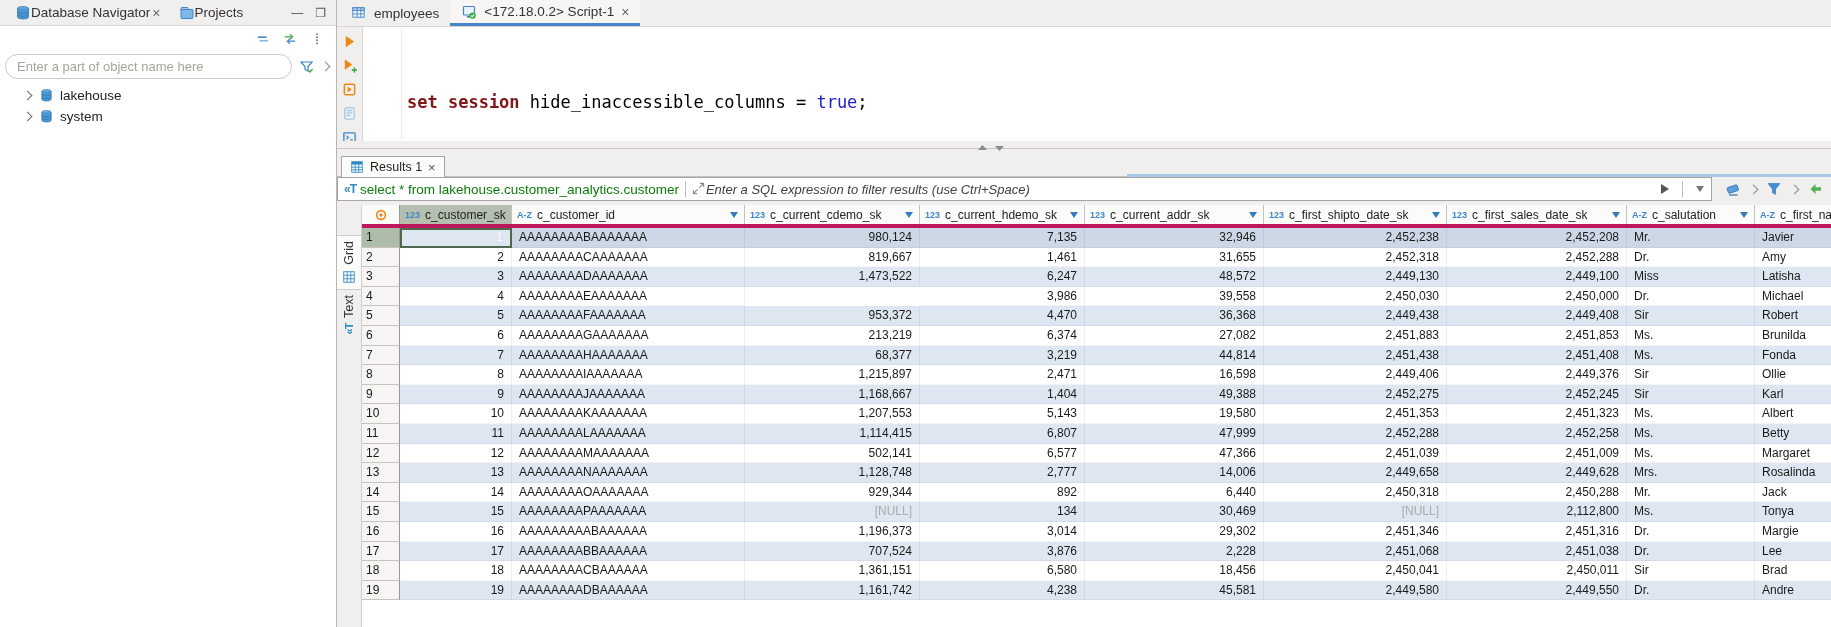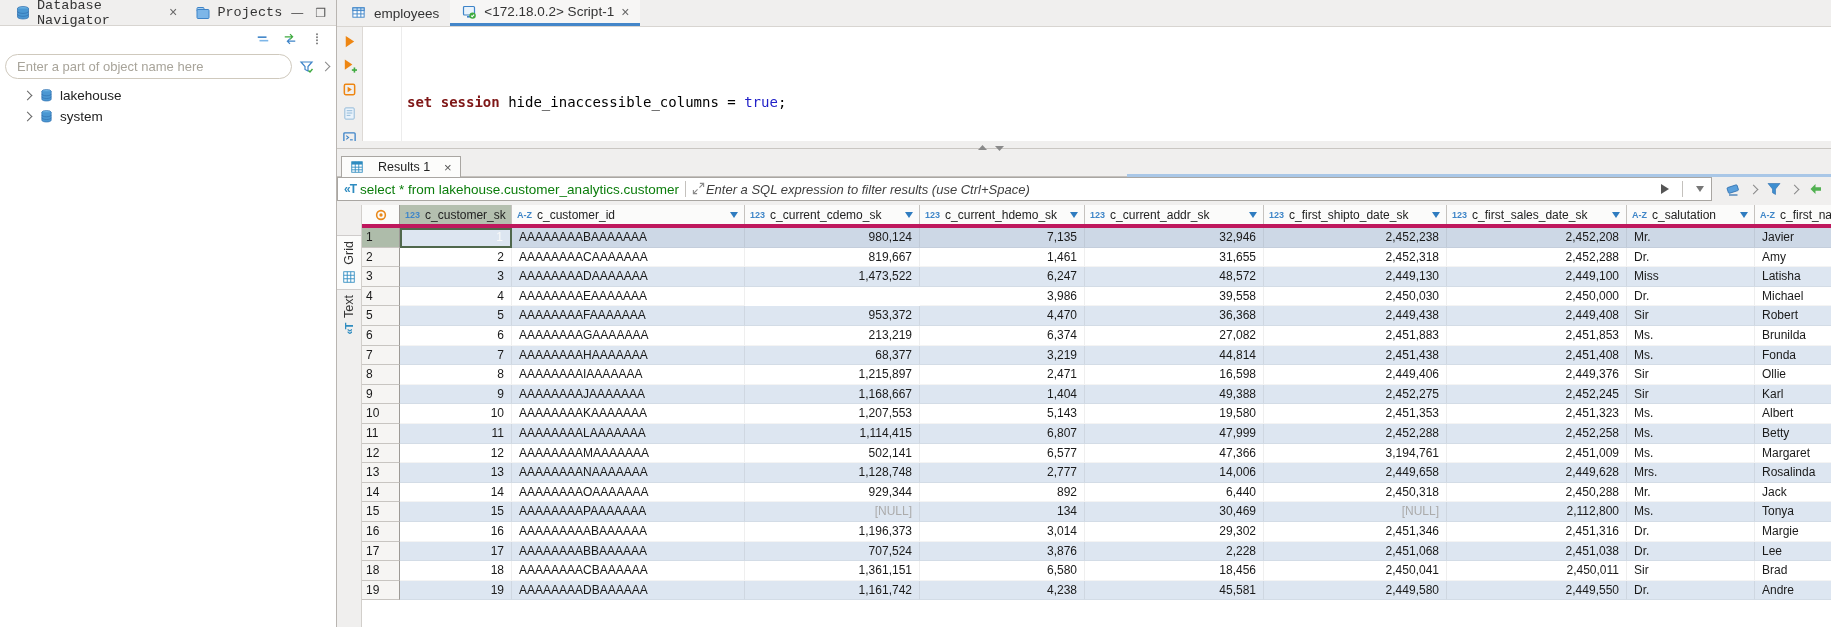--- a/index.html
+++ b/index.html
@@ -5,21 +5,21 @@
   * { margin:0; padding:0; box-sizing:border-box; }
   body { background:#d8d6d2; font-family:"Liberation Sans",sans-serif; }
   .app { position:relative; width:1831px; height:627px; background:#f0efee; overflow:hidden;
          font-family:"Liberation Sans",sans-serif; font-size:13px; color:#222; }
 
   
   .left-panel { position:absolute; left:0; top:0; width:337px; height:627px; background:#fff;
                 border-right:1px solid #b9b5b1; }
   .panel-tabbar { height:26px; background:#f0efee; border-bottom:1px solid #d8d5d1;
                   display:flex; align-items:center; padding-left:6px; }
-  .ptab { display:flex; align-items:center; gap:6px; padding:4px 9px; height:100%; font-size:13.5px; color:#333;font-family:Liberation Mono, monospace; }
+  .ptab { display:flex; align-items:center; padding:4px 9px; height:100%; font-size:13.5px; color:#333; }
   .ptab .close { color:#666; font-size:14px; margin-left:2px; }
   .winbtns { margin-left:auto; display:flex; gap:12px; padding-right:10px; color:#555; align-items:center; }
   .winbtn { font-size:12px; line-height:1; cursor:default; }
   .nav-toolbar { height:26px; display:flex; justify-content:flex-end; align-items:center; gap:13px;
                  padding:0 12px; background:#fff; }
   .nav-filter-row { display:flex; align-items:center; gap:7px; padding:2px 7px 4px 5px; background:#fff; }
   .nav-input { flex:1; height:25px; border:1px solid #cfc9bd; border-radius:13px; padding:0 11px;
                font-size:13px; color:#333; background:#fff; outline:none; }
   .nav-input::placeholder { color:#a8a49a; }
   .tree { padding-top:2px; }
@@ -35,34 +35,34 @@
   
   .editor-tabbar { position:absolute; left:337px; top:0; width:1494px; height:27px; background:#f0efee;
                    border-bottom:1px solid #d8d5d1; display:flex; align-items:stretch; padding-left:3px; }
   .etab { display:flex; align-items:center; gap:7px; padding:0 11px; font-size:13.5px; color:#333; }
   .etab.active { background:#f7f6f5; border-bottom:3px solid #4486c9; }
   .etab .close { color:#666; font-size:14px; }
   .editor-body { position:absolute; left:337px; top:27px; width:1494px; height:114px; background:#fff; display:flex; }
   .vtoolbar { width:26px; background:#f0efee; border-right:1px solid #ddd9d5;
               display:flex; flex-direction:column; align-items:center; padding-top:7px; gap:8px; flex:none; }
   .gutter { width:39px; background:#fff; border-right:1px solid #ececec; flex:none; }
-  .code { padding:5px 0 0 5px; font-family:"DejaVu Sans Mono",monospace; font-size:14px;
+  .code { padding:5px 0 0 5px; font-family:"DejaVu Sans Mono",monospace; font-size:17px;
           line-height:28px; white-space:pre; color:#000; }
   .kw  { color:#7f1717; font-weight:bold; }
   .lit { color:#2020c8; }
   .tbl { color:#a016a0; background:#dcebf8; }
   .editor-sash { position:absolute; left:337px; top:141px; width:1494px; height:14px; background:#f0efee; }
   .sash-line { position:absolute; top:7px; left:0; right:0; border-top:1px solid #c9c6c2; }
   .sash-arrows { position:absolute; left:640px; top:2px; display:flex; gap:6px; align-items:center; }
 
   
   .results-tabbar { position:absolute; left:337px; top:155px; width:1494px; height:22px; background:#f0efee;
                     border-bottom:1px solid #c4c1bd; }
   .rtab { position:absolute; left:4px; top:1px; height:21px; background:#fcfcfb;
-          border:1px solid #a9a6a2; border-bottom:none; display:flex; align-items:center; gap:14px;
+          border:1px solid #a9a6a2; border-bottom:none; display:flex; align-items:center; gap:6px;
           padding:0 8px; font-size:12.5px; color:#222; }
   .rtab .close { color:#555; font-size:13px; }
   .hthumb { position:absolute; right:0; bottom:-1px; width:704px; height:3px; background:#a9c7e7; }
 
   .filter-bar { position:absolute; left:337px; top:177px; width:1494px; height:24px; background:#f0efee; }
   .filter-input { position:absolute; left:0; top:0; height:24px; width:1375px; background:#fff;
                   border:1px solid #a9a6a2; display:flex; align-items:center; padding:0 4px; }
   .ft-icon { color:#2f8cc0; font-weight:bold; font-size:12px; margin:0 4px 0 2px; letter-spacing:-1px; }
   .fquery { color:#0b7d0b; font-size:13.5px; white-space:nowrap; }
   .fdiv { width:1px; height:16px; background:#c4c1bd; margin:0 6px; }
@@ -539,21 +539,21 @@
             <div class="gc txt" style="width: 128px;">Ms.</div>
             <div class="gc txt" style="width: 120px;">Betty</div>
           </div>
           <div class="grow even">
             <div class="gc rownum" style="width: 38px;">12</div>
             <div class="gc num" style="width: 112px;">12</div>
             <div class="gc txt" style="width: 233px;">AAAAAAAAMAAAAAAA</div>
             <div class="gc num" style="width: 175px;">502,141</div>
             <div class="gc num" style="width: 165px;">6,577</div>
             <div class="gc num" style="width: 179px;">47,366</div>
-            <div class="gc num" style="width: 183px;">3,194,761</div>
+            <div class="gc num" style="width: 183px;">2,451,039</div>
             <div class="gc num" style="width: 180px;">2,451,009</div>
             <div class="gc txt" style="width: 128px;">Ms.</div>
             <div class="gc txt" style="width: 120px;">Margaret</div>
           </div>
           <div class="grow odd">
             <div class="gc rownum" style="width: 38px;">13</div>
             <div class="gc num" style="width: 112px;">13</div>
             <div class="gc txt" style="width: 233px;">AAAAAAAANAAAAAAA</div>
             <div class="gc num" style="width: 175px;">1,128,748</div>
             <div class="gc num" style="width: 165px;">2,777</div>

